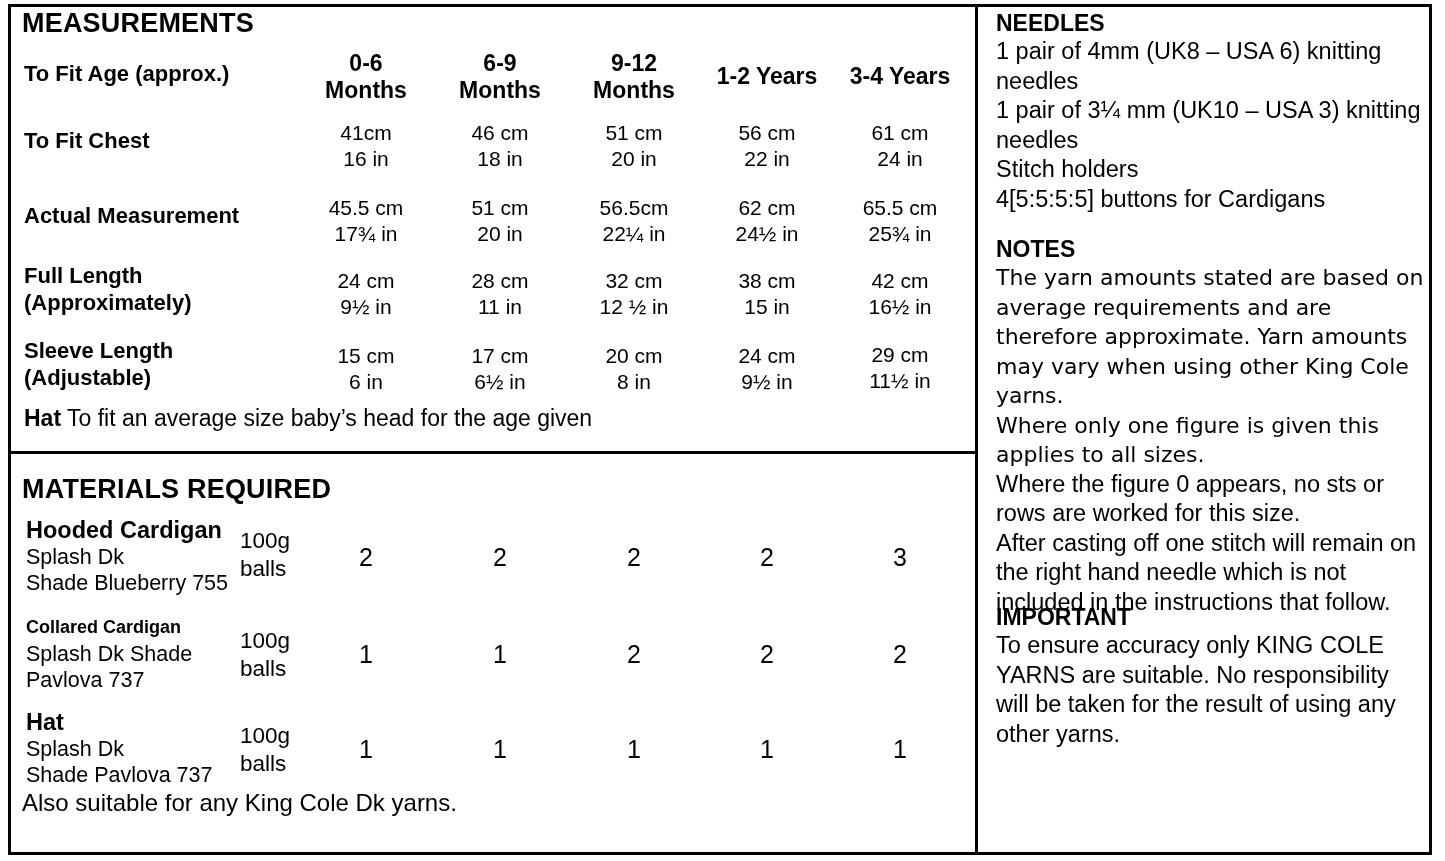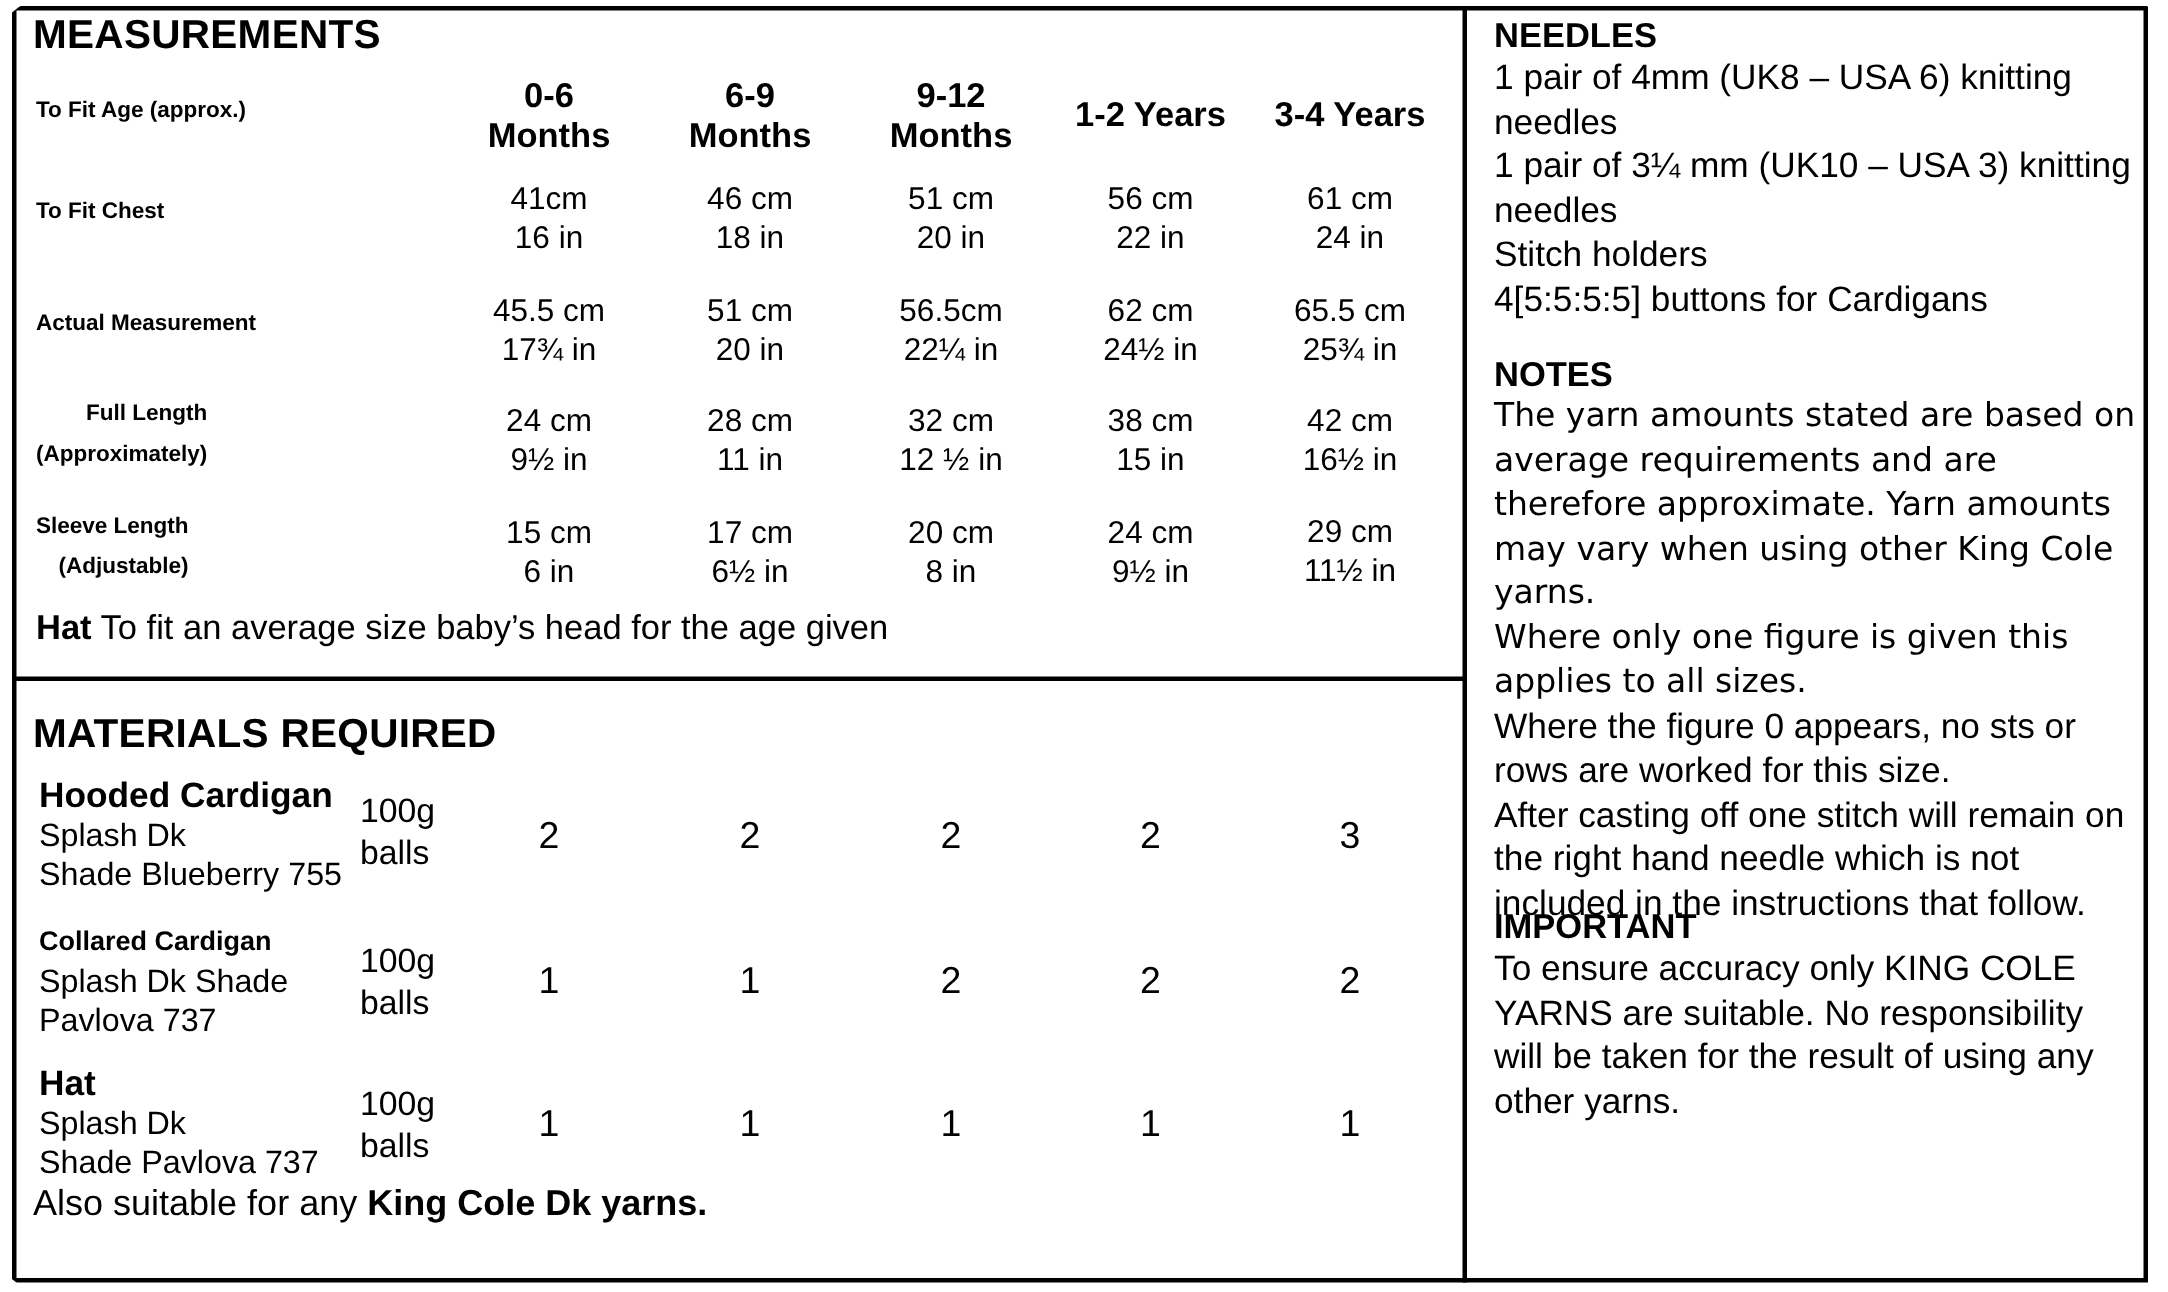--- a/index.html
+++ b/index.html
@@ -8,21 +8,20 @@
     background: #ffffff;
   }
   #page {
     position: relative;
     width: 1445px;
     height: 861px;
     background: #ffffff;
     font-family: "Liberation Sans", sans-serif;
     color: #000000;
     overflow: hidden;
-    border-radius: 28px;
   }
   
   #frame {
     position: absolute;
     left: 8px;
     top: 4px;
     width: 1424px;
     height: 851px;
     border: 3px solid #000000;
     box-sizing: border-box;
@@ -48,24 +47,23 @@
 
   
   .sec-title {
     font-weight: bold;
     font-size: 27px;
     letter-spacing: 0.2px;
     white-space: nowrap;
   }
   .rowlabel {
     font-weight: bold;
-    font-size: 15px;
+    font-size: 22px;
     line-height: 27px;
     white-space: nowrap;
-    text-align: right;
   }
   .cell {
     position: absolute;
     text-align: center;
     font-size: 21px;
     line-height: 25.5px;
     white-space: nowrap;
     transform: translateX(-50%);
   }
   .colhead {
@@ -280,21 +278,21 @@
     <div>100g</div>
     <div>balls</div>
   </div>
   <div class="qty" style="left:366px;top:735px;">1</div>
   <div class="qty" style="left:500px;top:735px;">1</div>
   <div class="qty" style="left:634px;top:735px;">1</div>
   <div class="qty" style="left:767px;top:735px;">1</div>
   <div class="qty" style="left:900px;top:735px;">1</div>
 
   <div style="position:absolute;left:22px;top:789px;font-size:24px;white-space:nowrap;">
-    <span>Also suitable for any </span><span style="font-weight:bold;margin-top:28px;">King Cole Dk yarns.</span>
+    <span>Also suitable for any </span><span style="font-weight:normal;margin-top:28px;">King Cole Dk yarns.</span>
   </div>
 
   <div style="position:absolute;left:996px;top:10px;width:428px;">
     <div class="rt-title">NEEDLES</div>
     <div class="rt-body grot">1 pair of 4mm (UK8 – USA 6) knitting needles</div>
     <div class="rt-body grot">1 pair of 3¼ mm (UK10 – USA 3) knitting needles</div>
     <div class="rt-body grot">Stitch holders</div>
     <div class="rt-body grot">4[5:5:5:5] buttons for Cardigans</div>
   </div>
 

